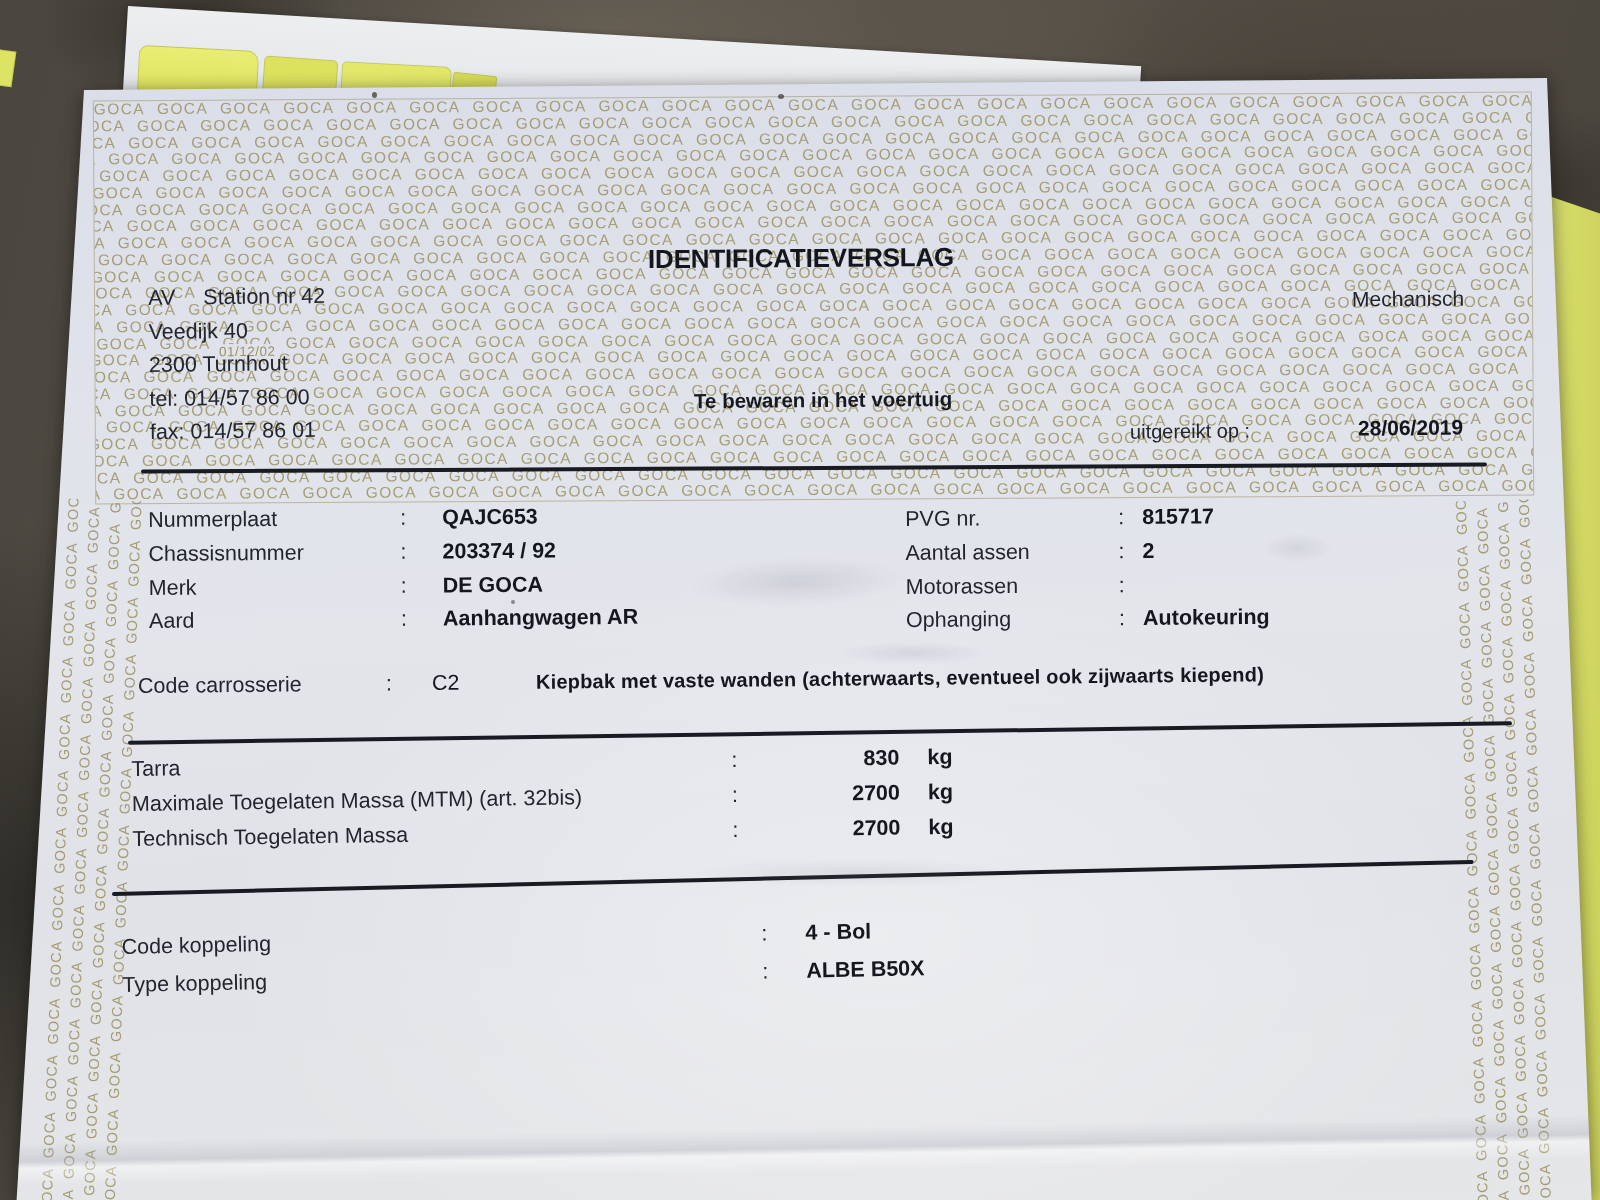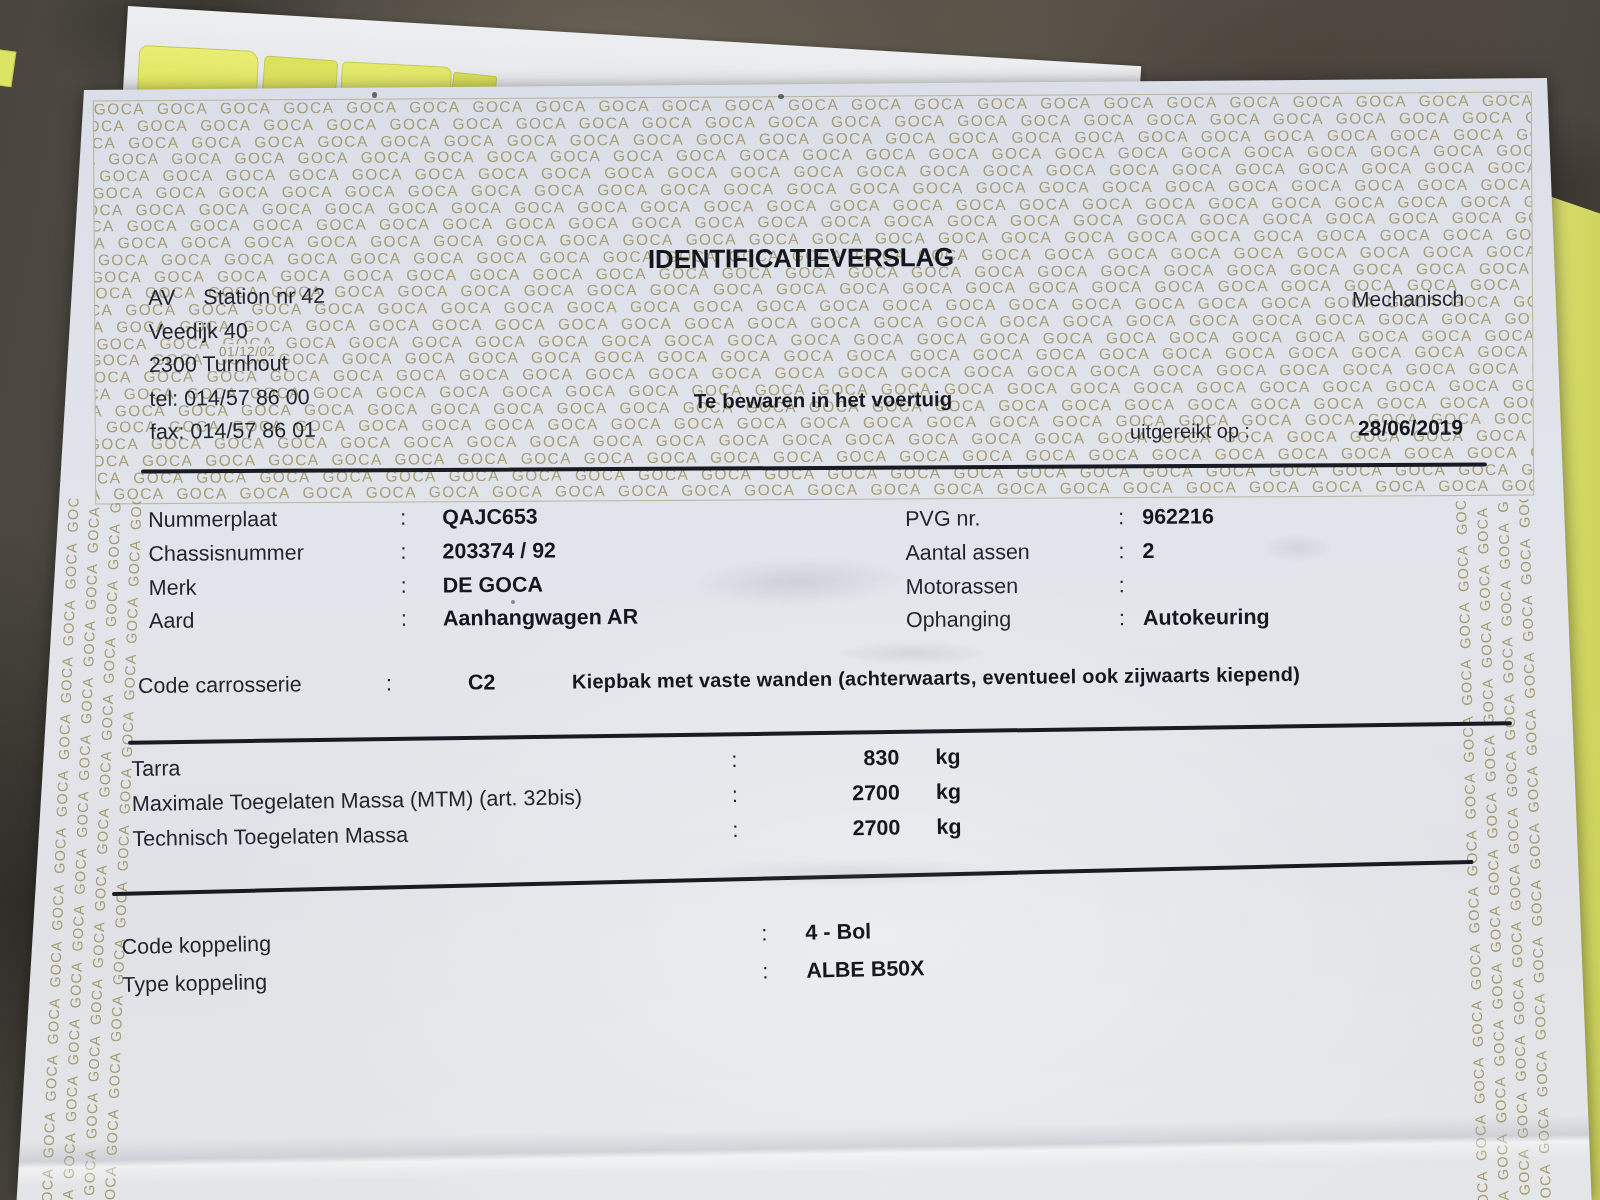--- a/index.html
+++ b/index.html
@@ -86,30 +86,30 @@
   .fl .lab{width:252px;}
   .fr .lab{width:213px;}
   .fl .sep{width:42px;}
   .fr .sep{width:24px;}
   .val{font-weight:700;color:#15171f;}
 
   .carros{position:absolute;left:138px;top:674px;display:flex;align-items:baseline;
     font-size:21.5px;transform:rotate(-0.6deg);transform-origin:left center;}
   .carros .lab{width:248px;}
   .carros .sep{width:46px;}
-  .carros .code{width:68px;font-weight:700;color:#15171f;margin-left:36px;}
+  .carros .code{width:68px;font-weight:400;color:#15171f;}
   .carros .desc{margin-left:36px;font-size:20px;font-weight:700;color:#15171f;letter-spacing:.2px;}
 
   .masses{position:absolute;left:132px;top:752px;font-size:21.5px;line-height:35px;
     transform:rotate(-0.85deg);transform-origin:left center;}
   .masses .row{display:flex;align-items:baseline;}
   .masses .lab{width:600px;}
   .masses .sep{width:24px;}
   .masses .mval{width:144px;text-align:right;font-weight:700;color:#15171f;}
-  .masses .unit{width:60px;margin-left:36px;font-weight:700;color:#15171f;}
+  .masses .unit{width:60px;margin-left:28px;font-weight:700;color:#15171f;}
 
   .kopp{position:absolute;left:122px;top:928px;font-size:21.5px;line-height:38px;
     transform:rotate(-1.2deg);transform-origin:left center;}
   .kopp .row{display:flex;align-items:baseline;}
   .kopp .lab{width:640px;}
   .kopp .sep{width:30px;}
   .kopp .val{margin-left:14px;}
 
   
   .stain{position:absolute;border-radius:50%;pointer-events:none;}
@@ -219,21 +219,21 @@
             <span class="lab">Aard</span>
             <span class="sep">:</span>
             <span class="val">Aanhangwagen AR</span>
           </div>
       </div>
 
       <div class="fields fr ink">
         <div class="row">
             <span class="lab">PVG nr.</span>
             <span class="sep">:</span>
-            <span class="val">962216</span>
+            <span class="val">815717</span>
           </div>
         <div class="row">
             <span class="lab">Aantal assen</span>
             <span class="sep">:</span>
             <span class="val">2</span>
           </div>
         <div class="row">
             <span class="lab">Motorassen</span>
             <span class="sep">:</span>
             <span class="val"></span>

